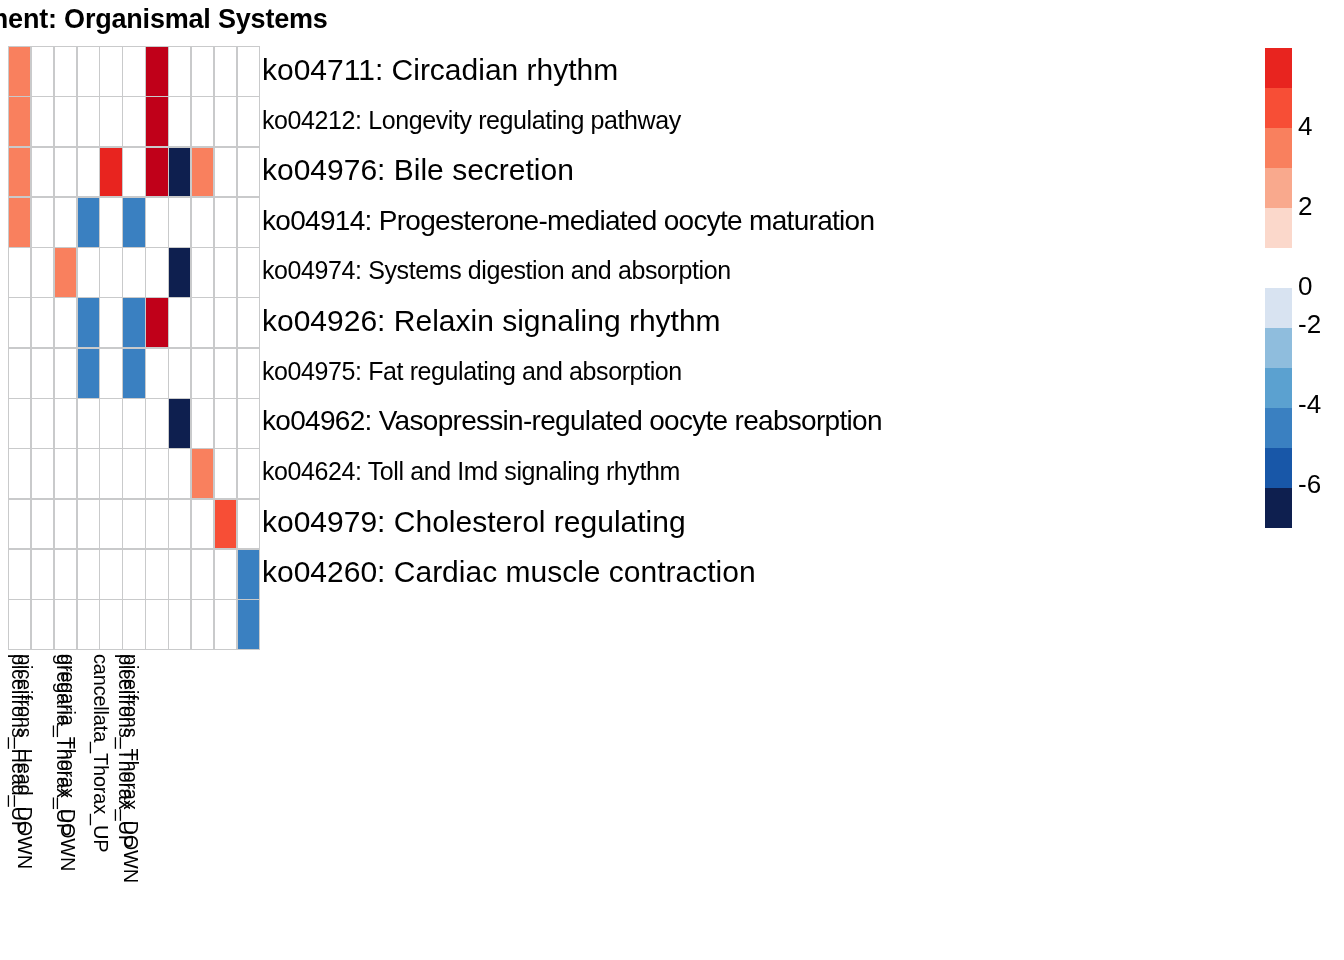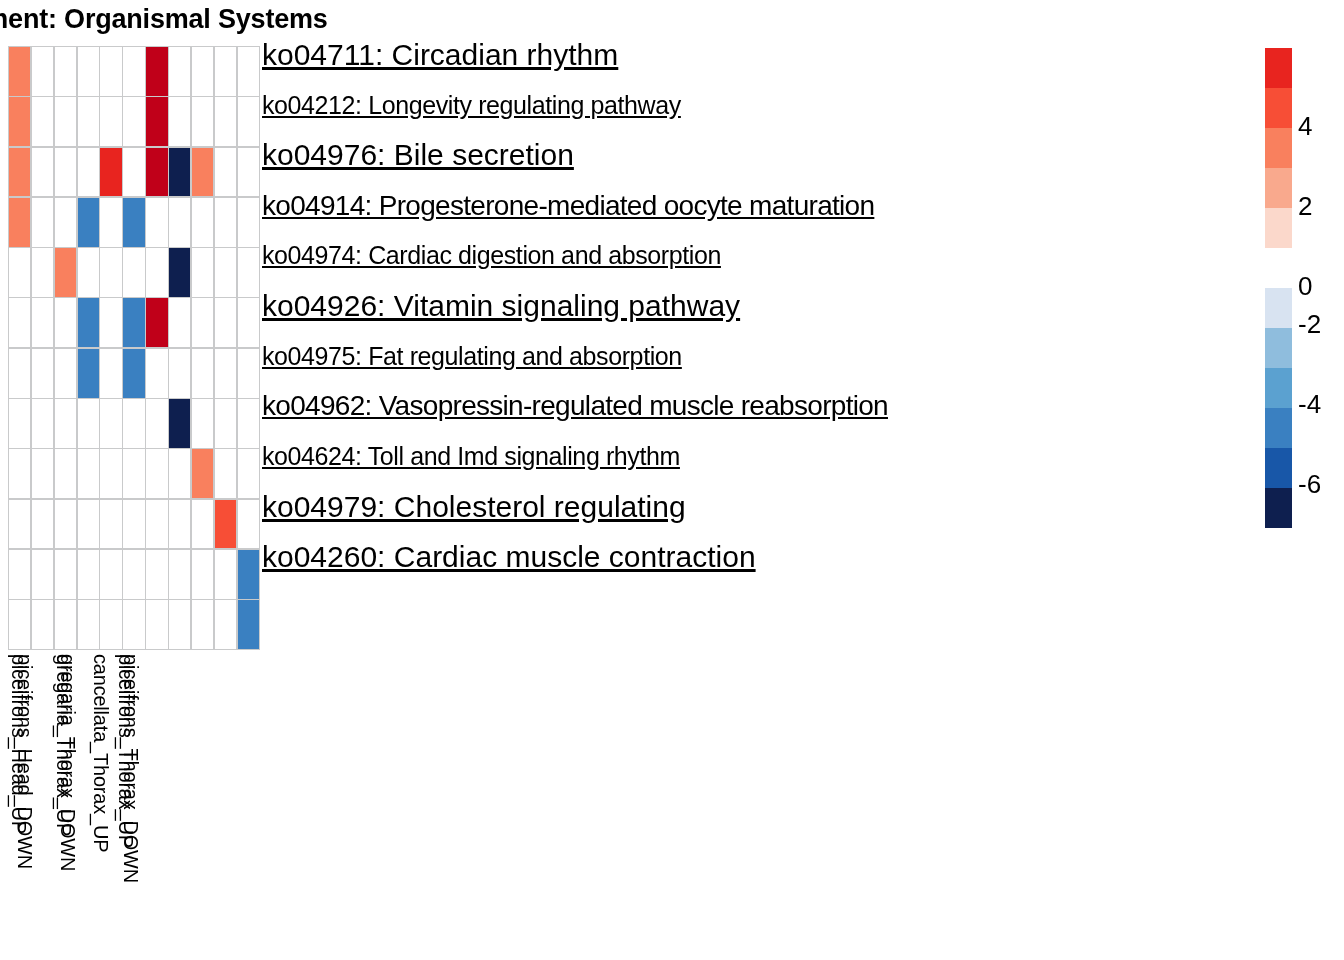--- a/index.html
+++ b/index.html
@@ -22,23 +22,23 @@
     grid-template-columns:repeat(11,1fr);
     grid-template-rows:repeat(12,1fr);
     background:#c9cacb;
     gap:1.4px;
     border:1.4px solid #c9cacb;
     box-sizing:content-box;
   }
   .cell{background:#ffffff;}
   
   #rowlabels{
-    position:absolute;left:262px;top:30px;
+    position:absolute;left:262px;top:45px;
     width:1000px;height:602px;
-    display:grid;grid-template-rows:repeat(12,1fr);text-decoration:underline;
+    display:grid;grid-template-rows:repeat(12,1fr);
   }
   .rowlabel{
     display:flex;align-items:center;
     font-size:30px;color:#000;white-space:nowrap;line-height:1;
   }
   .rowlabel.sm{font-size:25px;letter-spacing:-0.4px;}
   .rowlabel.xs{font-size:28px;letter-spacing:-0.7px;text-align:right;}
   
   #collabels{
     position:absolute;left:8px;top:652px;
@@ -210,24 +210,24 @@
     <div class="cell"></div>
     <div class="cell"></div>
     <div class="cell" style="background: rgb(58, 128, 193);"></div>
   </div>
 
 <div id="rowlabels">
     <div class="rowlabel">ko04711: Circadian rhythm</div>
     <div class="rowlabel sm">ko04212: Longevity regulating pathway</div>
     <div class="rowlabel">ko04976: Bile secretion</div>
     <div class="rowlabel xs">ko04914: Progesterone-mediated oocyte maturation</div>
-    <div class="rowlabel sm">ko04974: Cardiac digestion and absorption</div>
-    <div class="rowlabel">ko04926: Vitamin signaling pathway</div>
+    <div class="rowlabel sm">ko04974: Systems digestion and absorption</div>
+    <div class="rowlabel">ko04926: Relaxin signaling rhythm</div>
     <div class="rowlabel sm">ko04975: Fat regulating and absorption</div>
-    <div class="rowlabel xs">ko04962: Vasopressin-regulated muscle reabsorption</div>
+    <div class="rowlabel xs">ko04962: Vasopressin-regulated oocyte reabsorption</div>
     <div class="rowlabel sm">ko04624: Toll and Imd signaling rhythm</div>
     <div class="rowlabel">ko04979: Cholesterol regulating</div>
     <div class="rowlabel">ko04260: Cardiac muscle contraction</div>
   </div>
 
 <div id="collabels">
     <div class="collabel"></div>
     <div class="collabel"></div>
     <div class="collabel"></div>
     <div class="collabel"></div>

